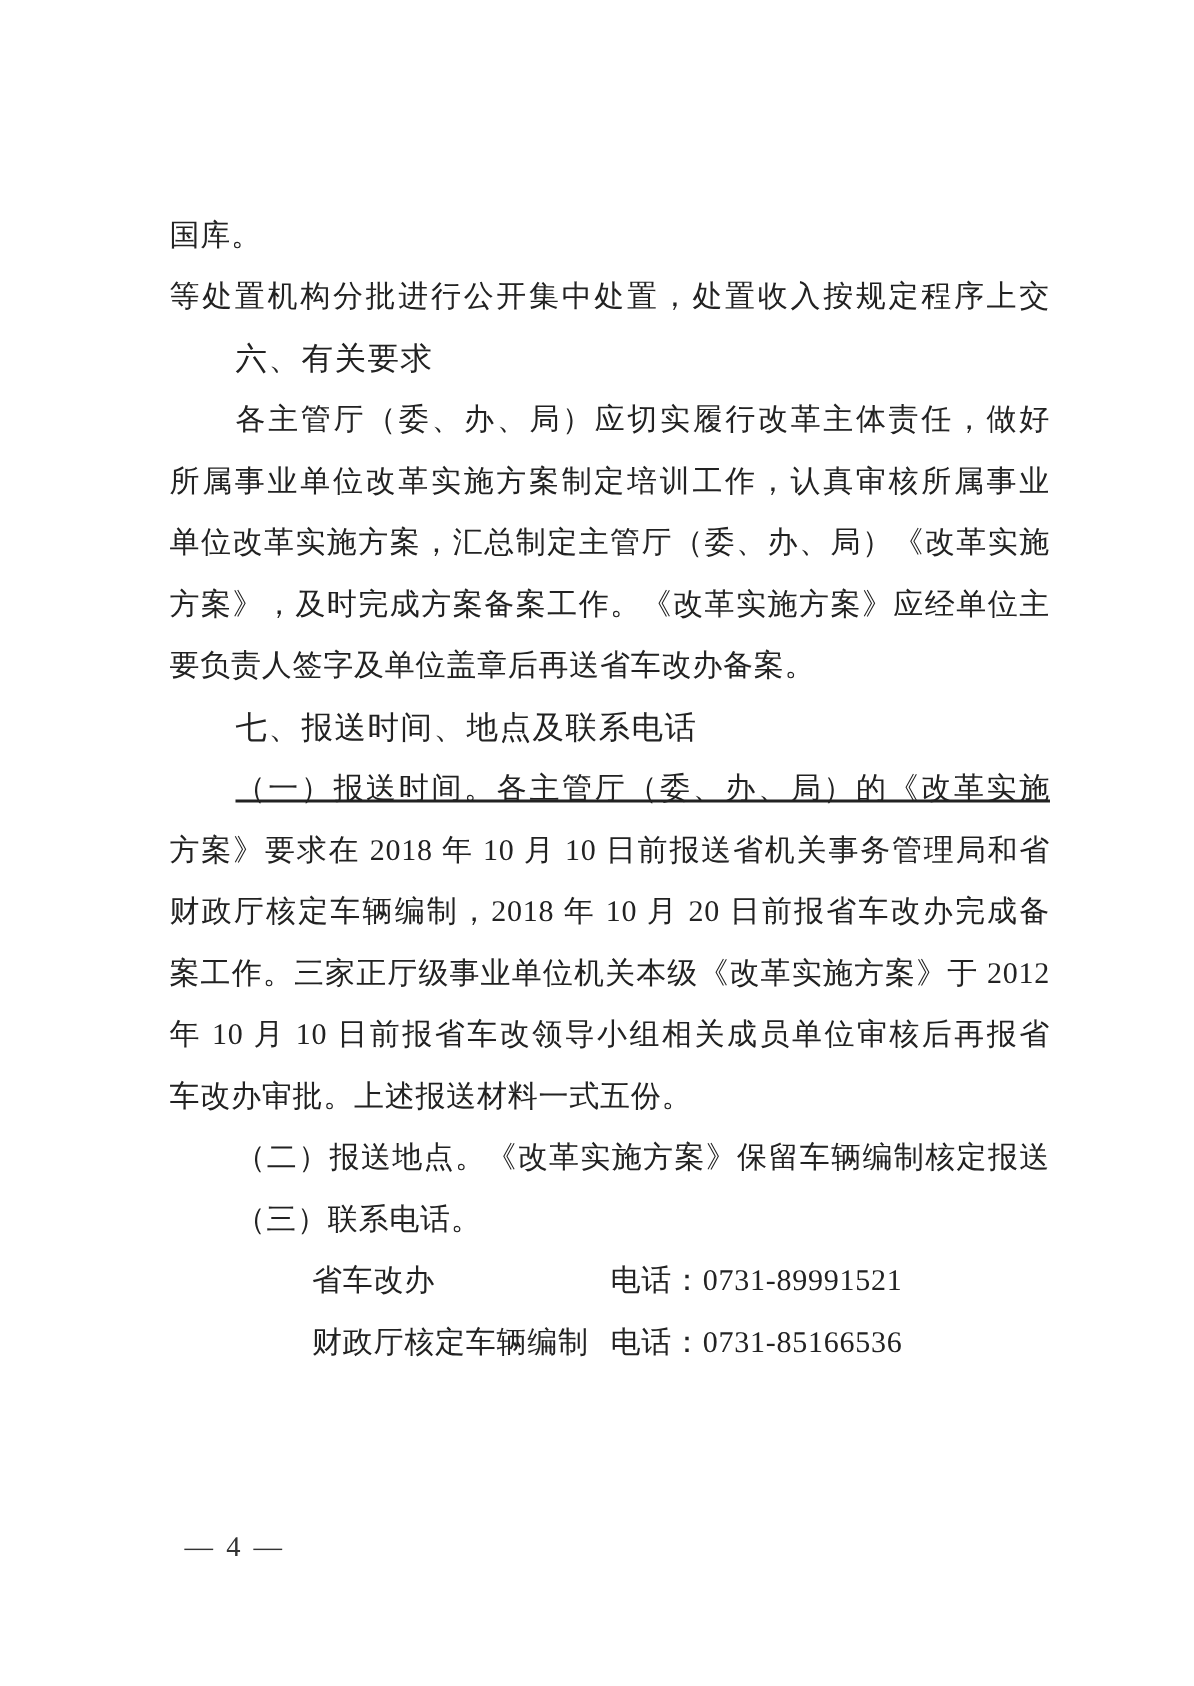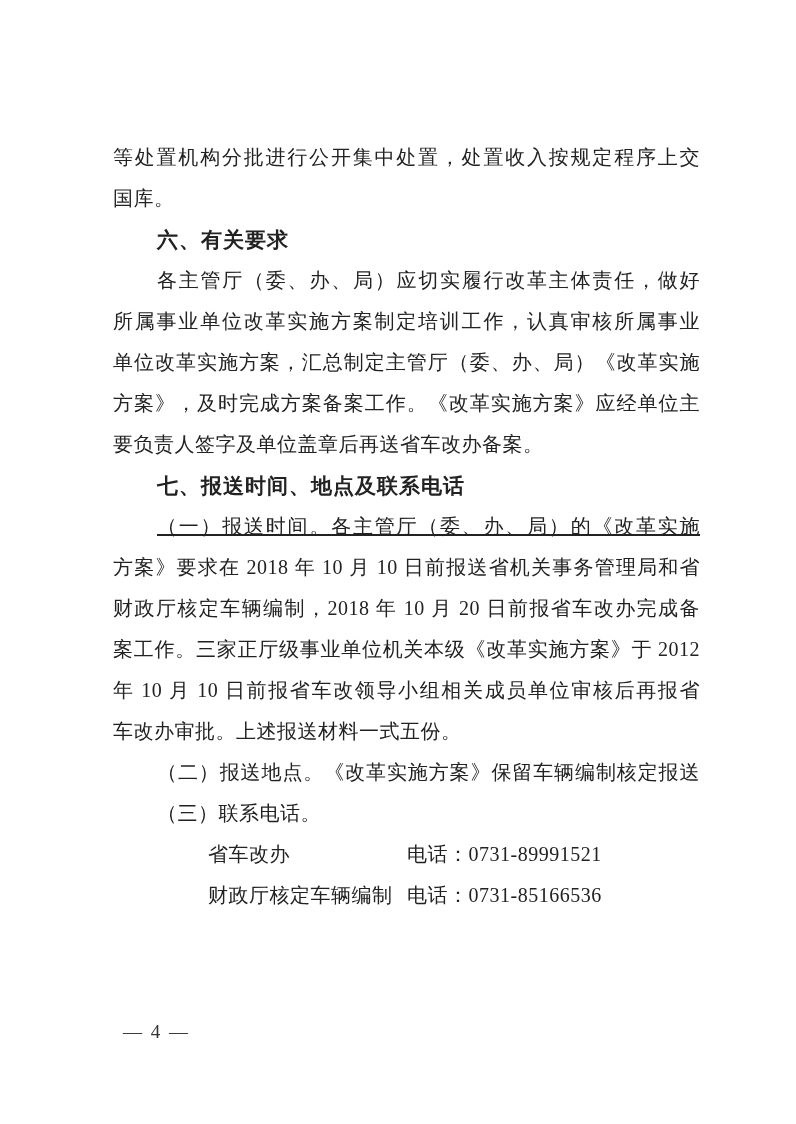--- a/index.html
+++ b/index.html
@@ -30,21 +30,21 @@
     text-align-last: left;
     white-space: pre-wrap;
     overflow: hidden;
     letter-spacing: 0.5px;
   }
   .t-line.fill {
     text-align-last: justify;
   }
   .t-line.heading {
     font-family: "Liberation Sans", "DejaVu Sans", sans-serif;
-    font-weight: 700;
+    font-weight: 400;
     font-size: 21px;
     letter-spacing: 1px;
   }
   .t-line.contact {
     text-align: left;
     text-align-last: left;
     padding-left: 95px;
   }
   .contact-label {
     display: inline-block;
@@ -64,22 +64,22 @@
     font-size: 19px;
     color: #333333;
     letter-spacing: 2px;
   }
 </style>
 </head>
 <body>
 
 <div class="page">
   <div class="doc-body">
+      <div class="t-line body">国库。</div>
       <div class="t-line body fill">等处置机构分批进行公开集中处置，处置收入按规定程序上交</div>
-      <div class="t-line body">国库。</div>
       <div class="t-line heading" style="text-indent: 44px;">六、有关要求</div>
       <div class="t-line body fill" style="text-indent: 44px;">各主管厅（委、办、局）应切实履行改革主体责任，做好</div>
       <div class="t-line body fill">所属事业单位改革实施方案制定培训工作，认真审核所属事业</div>
       <div class="t-line body fill">单位改革实施方案，汇总制定主管厅（委、办、局）《改革实施</div>
       <div class="t-line body fill">方案》，及时完成方案备案工作。《改革实施方案》应经单位主</div>
       <div class="t-line body">要负责人签字及单位盖章后再送省车改办备案。</div>
       <div class="t-line heading" style="text-indent: 44px;">七、报送时间、地点及联系电话</div>
       <div class="t-line body fill" style="text-indent: 44px; text-decoration: underline;">（一）报送时间。各主管厅（委、办、局）的《改革实施</div>
       <div class="t-line body fill">方案》要求在 2018 年 10 月 10 日前报送省机关事务管理局和省</div>
       <div class="t-line body fill">财政厅核定车辆编制，2018 年 10 月 20 日前报省车改办完成备</div>

